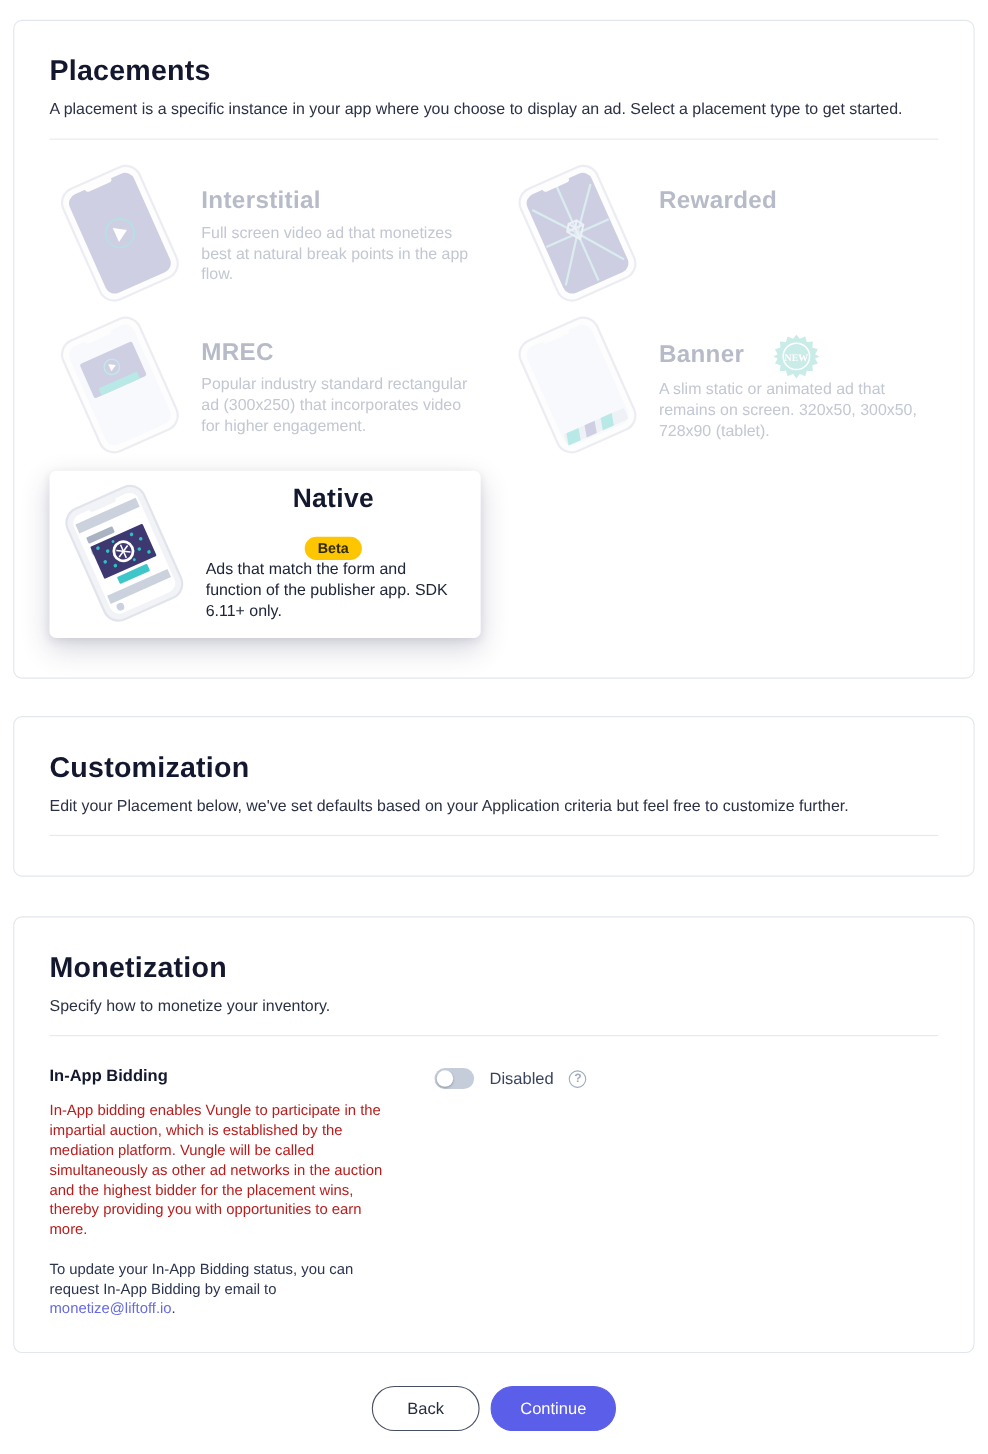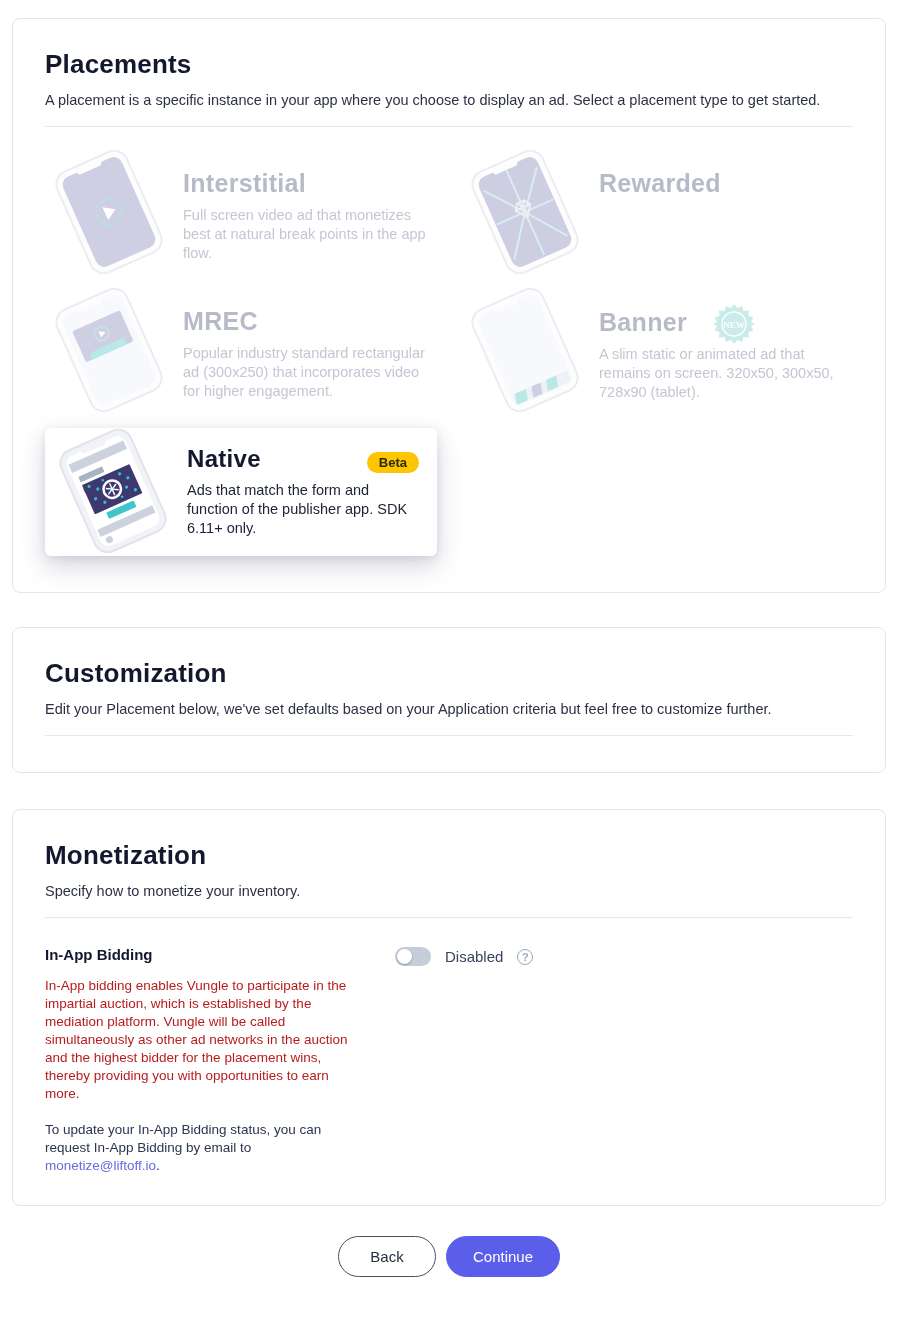--- a/index.html
+++ b/index.html
@@ -61,21 +61,21 @@
     height: 102px;
     flex: none;
     display: flex;
     align-items: center;
     justify-content: center;
   }
   .illus svg { transform: rotate(-24deg); overflow: visible; }
   .type-text { padding-top: 8px; }
   .type-title {
     margin: 0 0 8px;
-    font-size: 25px;
+    font-size: 22px;
     font-weight: 800;
     letter-spacing: 0.3px;
     color: #b7bbc8;
   }
   .type-desc {
     margin: 0;
     font-size: 14.5px;
     line-height: 19px;
     color: #c3c7d2;
     max-width: 252px;
@@ -109,21 +109,21 @@
   .type-option.selected .type-text { padding-top: 0; flex: 1; }
   .type-option.selected .type-title {
     color: #14182f;
     font-size: 24px;
     margin-bottom: 8px;
   }
   .type-option.selected .type-desc {
     color: #20263a;
     max-width: 258px;
   }
-  .type-option.selected .title-row { justify-content: space-between; }
+  .type-option.selected .title-row { justify-content: space-between; flex-direction: column; }
 
   
   .form-row {
     display: flex;
     align-items: flex-start;
     margin-top: 32px;
   }
   .form-label-block { width: 350px; flex: none; }
   .form-label {
     margin: 0 0 10px;

